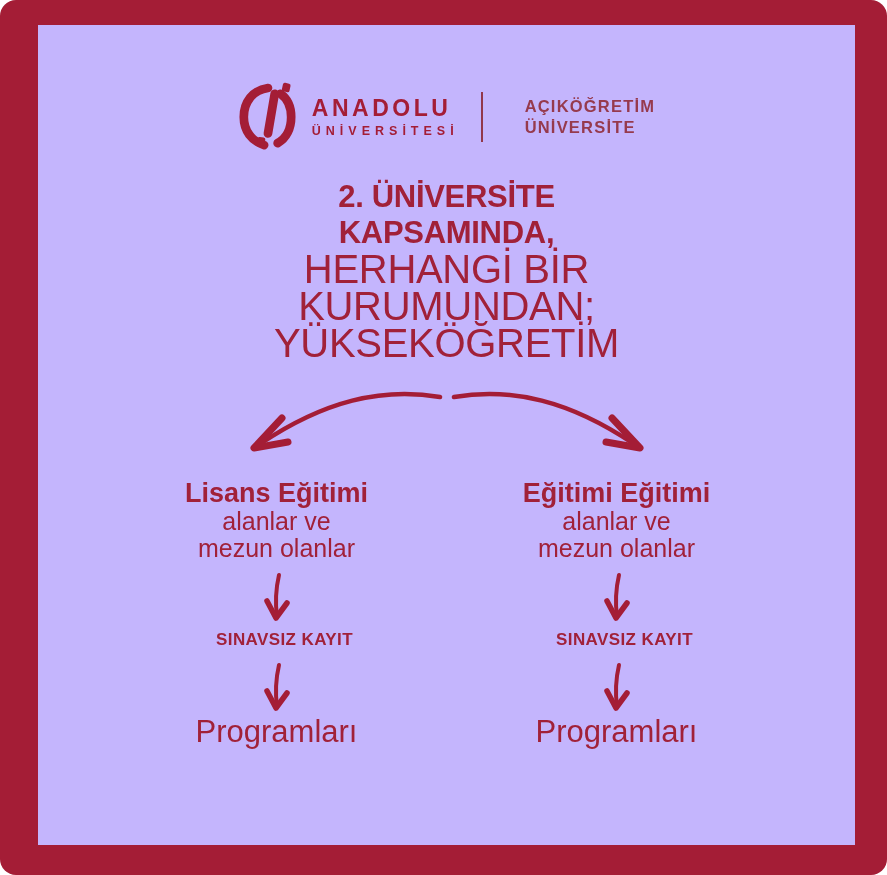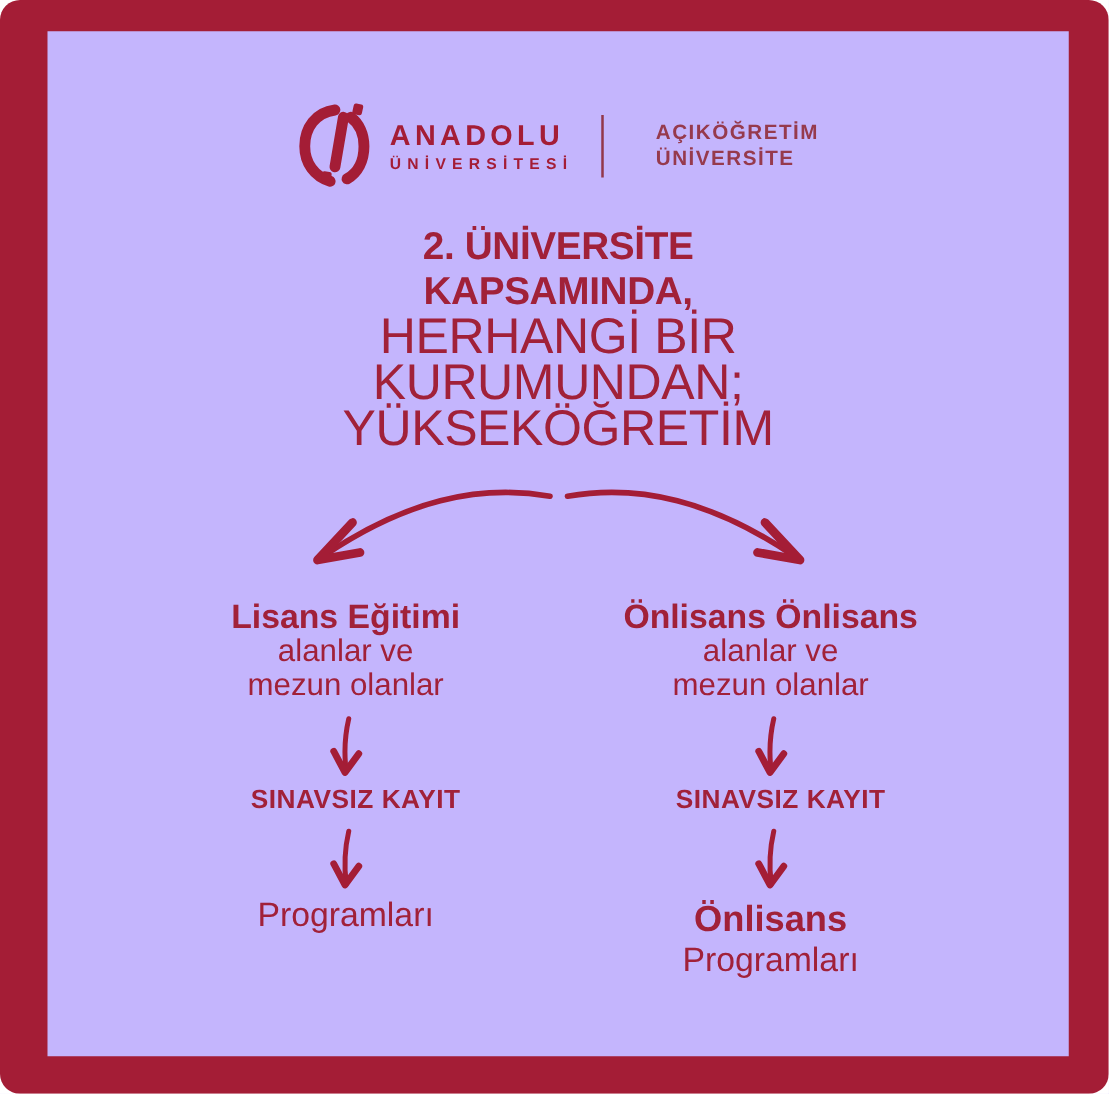--- a/index.html
+++ b/index.html
@@ -100,35 +100,35 @@
     font-size: 27px;
     font-weight: bold;
     line-height: 30px;
   }
   .branch-sub {
     font-size: 25px;
     line-height: 27px;
   }
   .down-arrow { margin: 10px 0 4px 0; }
   .step-label {
-    font-size: 21px;
+    font-size: 17px;
     font-weight: bold;
     letter-spacing: 0.4px;
     line-height: 24px;
     margin-top: 2px;
     margin-left: 16px;
   }
   .result-bold {
     font-size: 29px;
     font-weight: bold;
     line-height: 32px;
     margin-top: 4px;
   }
   .result-regular {
-    font-size: 27px;
+    font-size: 31px;
     font-weight: normal;
     line-height: 32px;
   }
   svg { display: block; }
 </style>
 </head>
 <body>
 
 <div class="frame">
   <div class="card">
@@ -181,31 +181,30 @@
         </svg>
         <div class="step-label">SINAVSIZ KAYIT</div>
         <svg class="down-arrow" width="34" height="50" viewBox="0 0 34 50" xmlns="http://www.w3.org/2000/svg">
           <path d="M19 3 C16 16 15 30 17 45" stroke="#a41d36" stroke-width="4" fill="none" stroke-linecap="round"></path>
           <path d="M7 29 L16 46 L27 31" stroke="#a41d36" stroke-width="5.5" fill="none" stroke-linecap="round" stroke-linejoin="round"></path>
         </svg>
         <div class="result-regular">Programları</div>
       </div>
 
       <div class="branch">
-        <div class="branch-heading">Önlisans Önlisans</div>
+        <div class="branch-heading">Eğitimi Eğitimi</div>
         <div class="branch-sub">alanlar ve</div>
         <div class="branch-sub">mezun olanlar</div>
         <svg class="down-arrow" width="34" height="50" viewBox="0 0 34 50" xmlns="http://www.w3.org/2000/svg">
           <path d="M19 3 C16 16 15 30 17 45" stroke="#a41d36" stroke-width="4" fill="none" stroke-linecap="round"></path>
           <path d="M7 29 L16 46 L27 31" stroke="#a41d36" stroke-width="5.5" fill="none" stroke-linecap="round" stroke-linejoin="round"></path>
         </svg>
         <div class="step-label">SINAVSIZ KAYIT</div>
         <svg class="down-arrow" width="34" height="50" viewBox="0 0 34 50" xmlns="http://www.w3.org/2000/svg">
           <path d="M19 3 C16 16 15 30 17 45" stroke="#a41d36" stroke-width="4" fill="none" stroke-linecap="round"></path>
           <path d="M7 29 L16 46 L27 31" stroke="#a41d36" stroke-width="5.5" fill="none" stroke-linecap="round" stroke-linejoin="round"></path>
         </svg>
-        <div class="result-bold">Önlisans</div>
         <div class="result-regular">Programları</div>
       </div>
 
     </div>
   </div>
 </div>
 
 </body></html>

